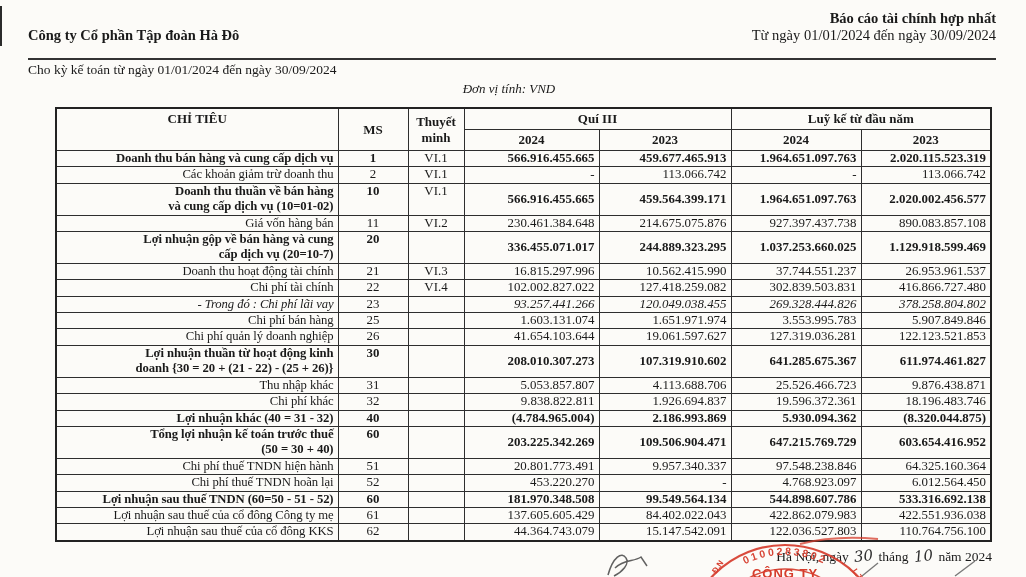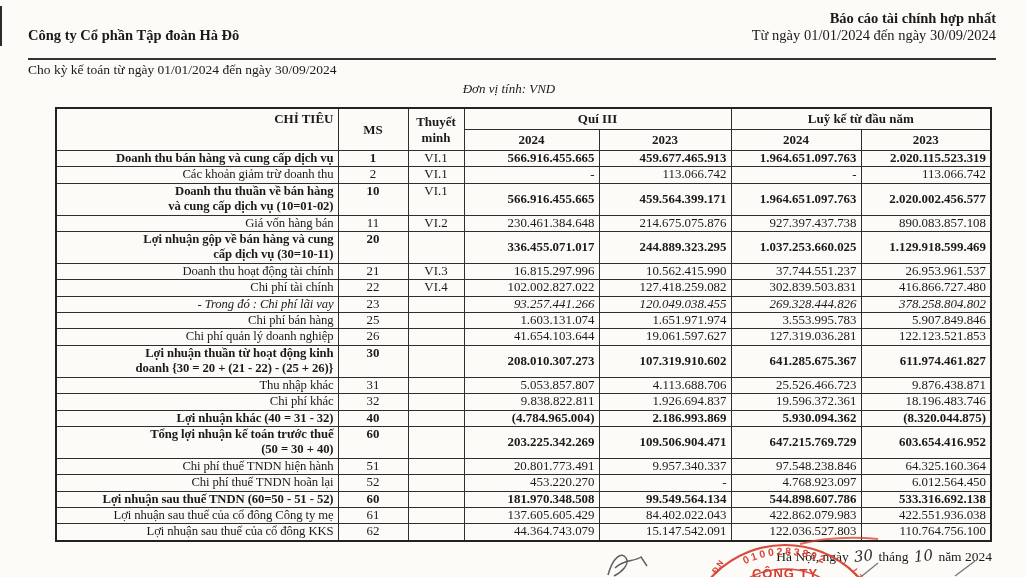--- a/index.html
+++ b/index.html
@@ -16,21 +16,21 @@
   .top-header .l2{font-size:14.5px;line-height:17px;}
   .hdr-right{text-align:right;}
   .title{margin-top:11px;text-align:center;font-weight:bold;font-size:15.5px;letter-spacing:.2px;}
   .subtitle{font-size:13.5px;margin-top:2px;}
   .unit-note{text-align:center;font-style:italic;font-size:13px;margin-top:3px;margin-bottom:10px;padding-right:6px;}
 
   table.report{border-collapse:collapse;table-layout:fixed;width:935px;margin-left:27px;
     border:2px solid #222;}
   table.report th,table.report td{border:1px solid #2e2e2e;overflow:hidden;}
   thead th{font-weight:bold;text-align:center;font-size:13px;line-height:16px;padding:2px 4px;}
-  th.h-criteria{text-align:right;vertical-align:top;margin-top:20px;}
+  th.h-criteria{text-align:center;vertical-align:top;margin-top:20px;}
   .pre{white-space:pre-line;}
   tbody td{padding:0 4px;font-size:12.9px;line-height:15.4px;}
   td.c-label{white-space:pre-line;vertical-align:top;font-size:12.7px;letter-spacing:-0.1px;text-align:right;}
   td.c-ms{text-align:center;vertical-align:top;}
   td.c-note{text-align:center;vertical-align:top;}
   td.c-num{text-align:right;vertical-align:middle;}
   tr.emph-bold .c-label,tr.emph-bold .c-ms,tr.emph-bold .c-num{font-weight:bold;}
   tr.emph-italic .c-label,tr.emph-italic .c-num{font-style:italic;}
 
   .date-line{position:absolute;top:547px;right:34px;font-size:13.5px;white-space:nowrap;z-index:2;}
@@ -123,21 +123,21 @@
     <td class="c-label">Giá vốn hàng bán</td>
     <td class="c-ms">11</td>
     <td class="c-note">VI.2</td>
     <td class="c-num">230.461.384.648</td>
     <td class="c-num">214.675.075.876</td>
     <td class="c-num">927.397.437.738</td>
     <td class="c-num">890.083.857.108</td>
   </tr>
         <tr class="emph-bold">
     <td class="c-label">Lợi nhuận gộp về bán hàng và cung
-cấp dịch vụ (30=10-11)</td>
+cấp dịch vụ (20=10-7)</td>
     <td class="c-ms">20</td>
     <td class="c-note"></td>
     <td class="c-num">336.455.071.017</td>
     <td class="c-num">244.889.323.295</td>
     <td class="c-num">1.037.253.660.025</td>
     <td class="c-num">1.129.918.599.469</td>
   </tr>
         <tr class="emph-normal">
     <td class="c-label">Doanh thu hoạt động tài chính</td>
     <td class="c-ms">21</td>

